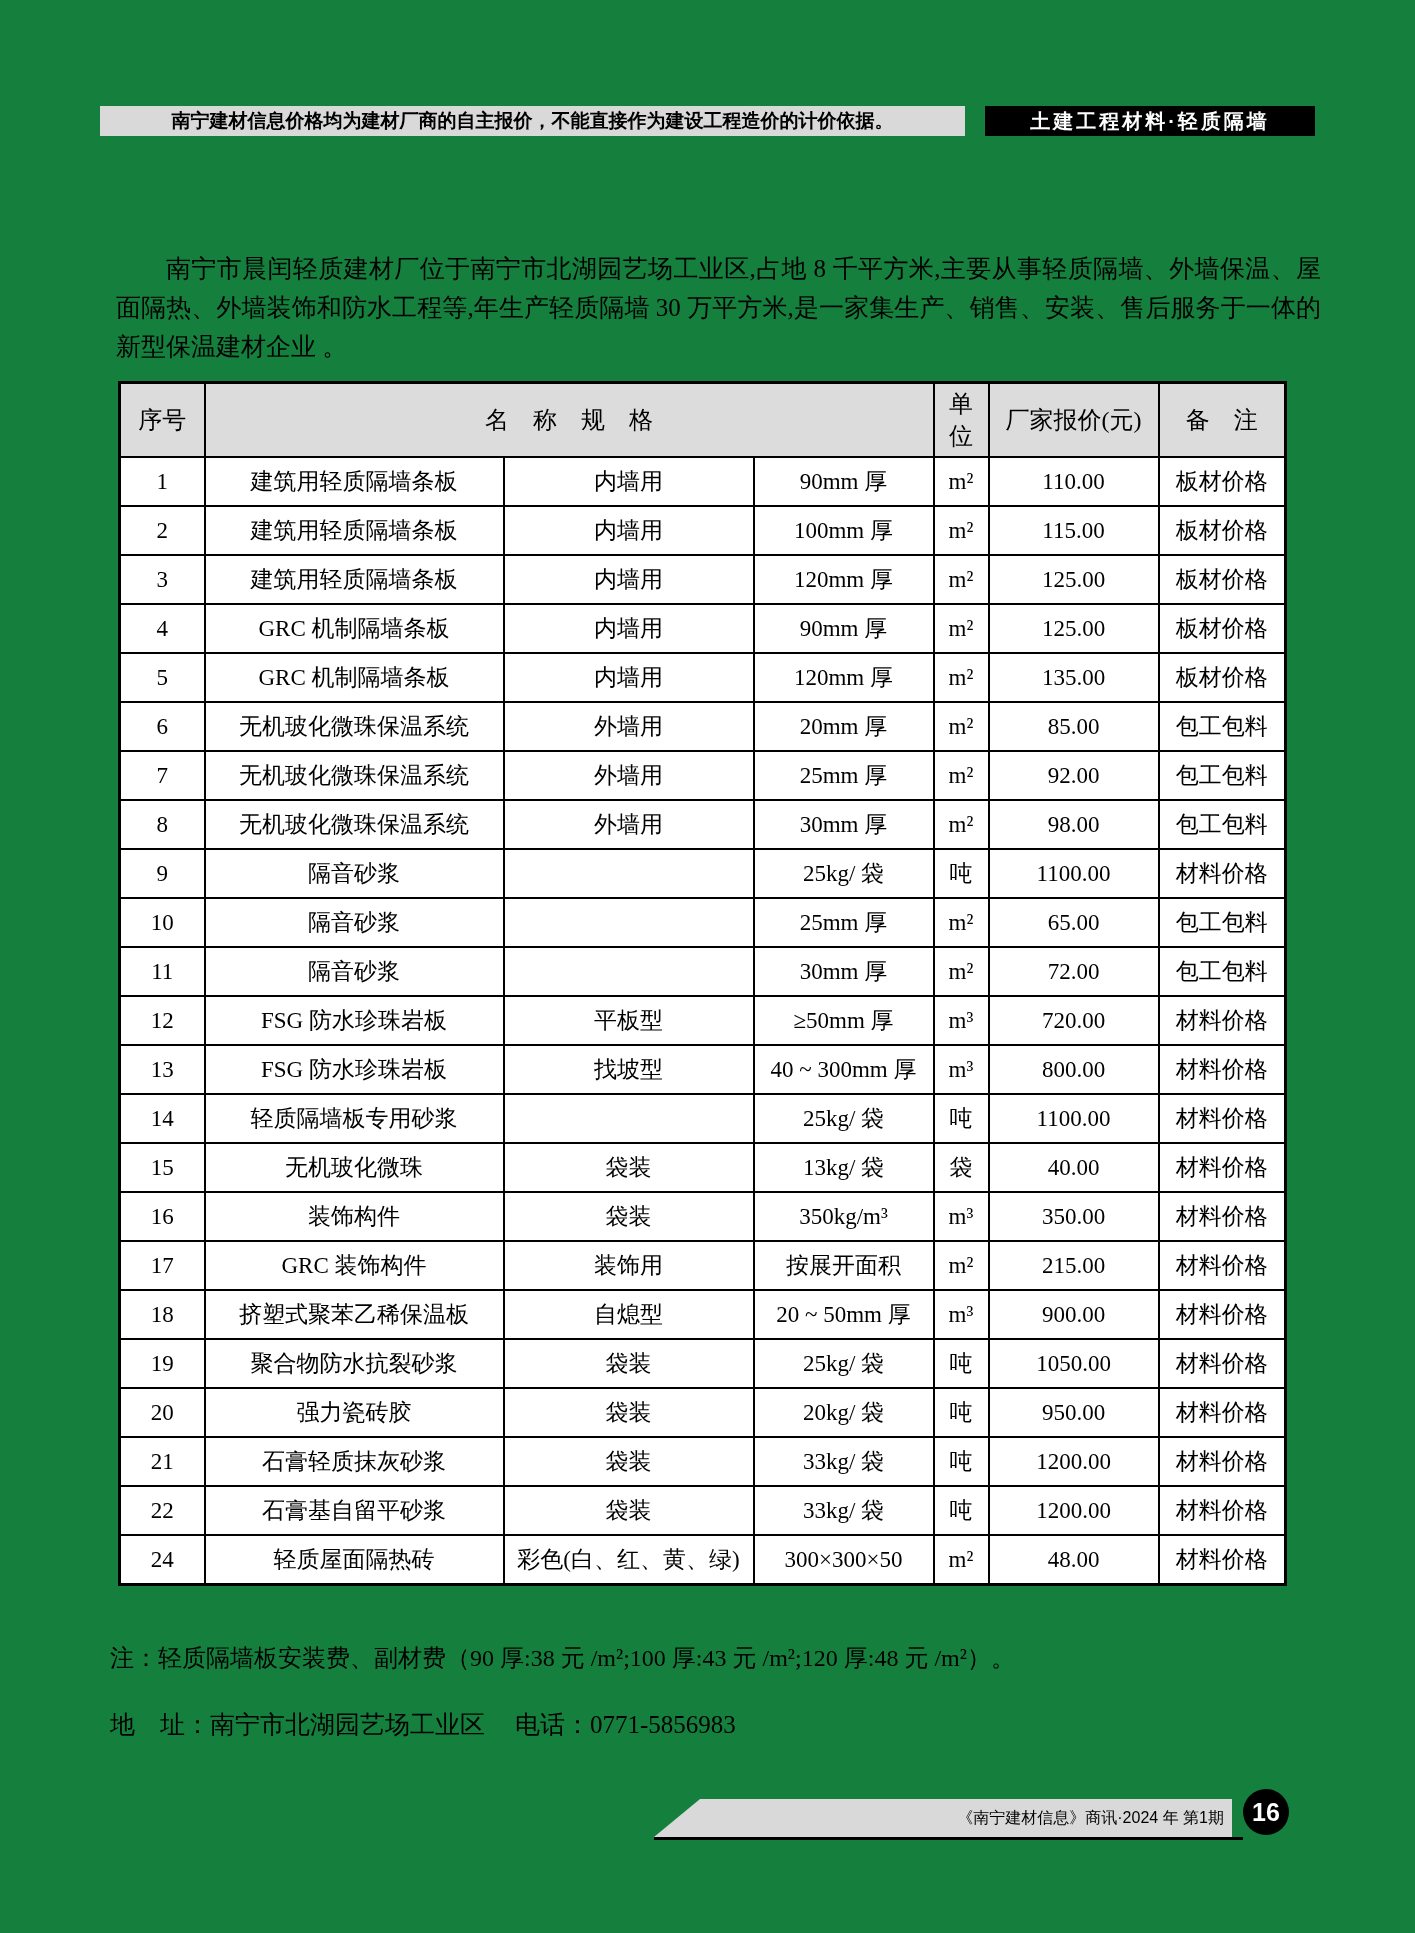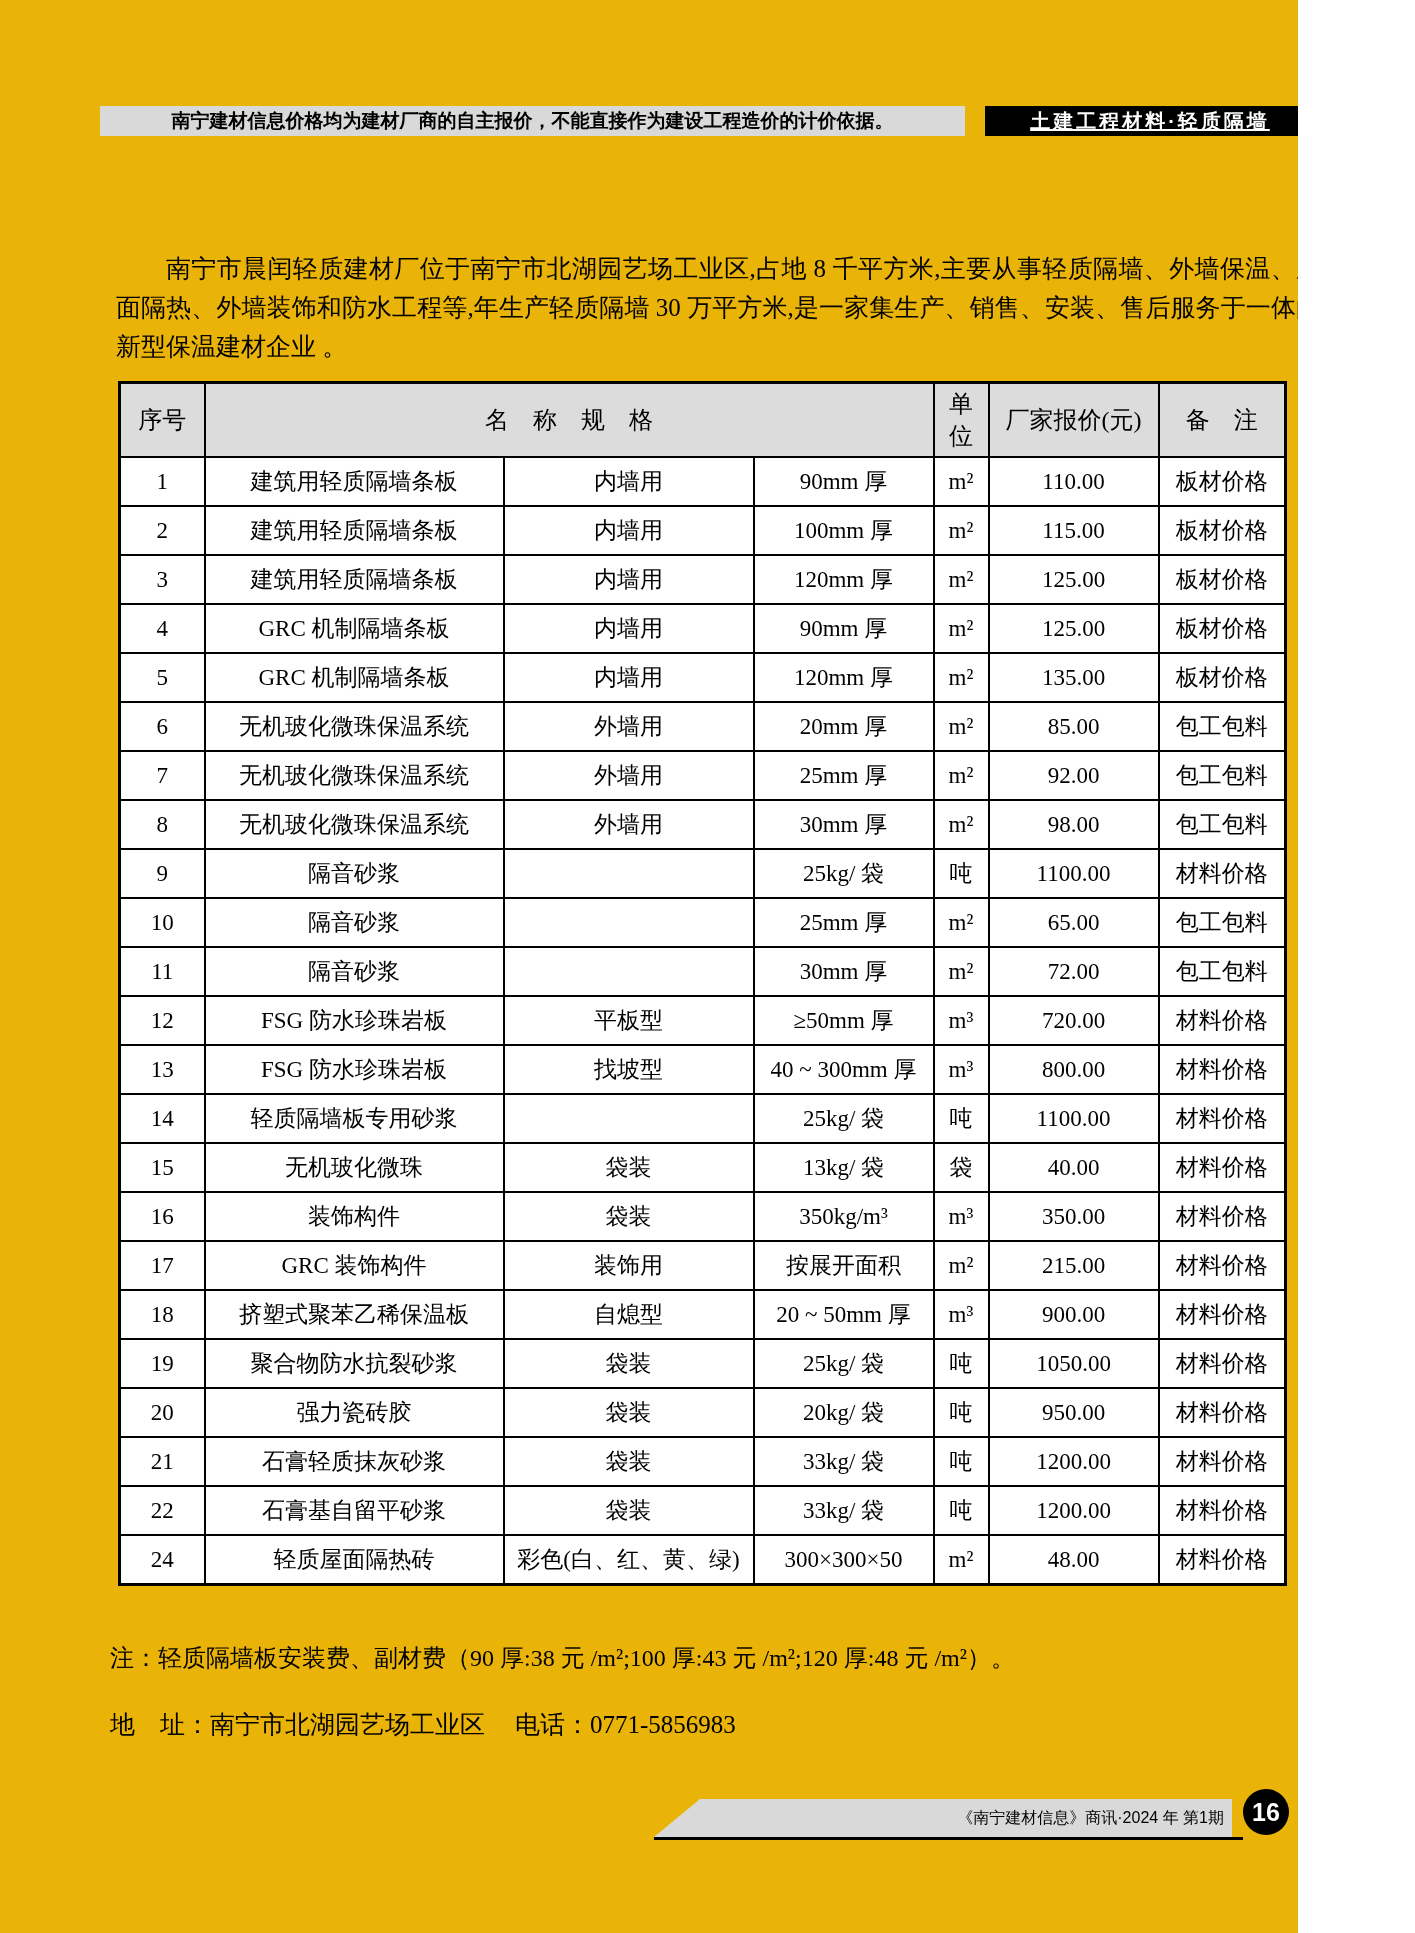--- a/index.html
+++ b/index.html
@@ -1,30 +1,30 @@
 <!DOCTYPE html>
 <html><head>
 <meta charset="utf-8">
 <style>
   html,body { margin:0; padding:0; background:#ffffff; }
   .page {
-    position:relative; width:1298px; height:1933px; background:#eab308;
+    position:relative; width:1415px; height:1933px; background:#15803d;
     color:#000; font-family:"Liberation Serif","DejaVu Serif",serif;
     overflow:hidden;
   }
 
   
   .topbar { position:absolute; top:106px; left:100px; width:1215px; height:30px; display:flex; gap:20px; }
   .disclaimer {
     flex:1; background:#d9d9d9; display:flex; align-items:center; justify-content:center;
     font-family:"Liberation Sans","DejaVu Sans",sans-serif; font-weight:bold; font-size:19px;
   }
   .category {
     width:330px; background:#000; color:#fff; display:flex; align-items:center; justify-content:center;
-    font-family:"Liberation Sans","DejaVu Sans",sans-serif; font-weight:bold; font-size:20px; letter-spacing:3px;text-decoration:underline;
+    font-family:"Liberation Sans","DejaVu Sans",sans-serif; font-weight:bold; font-size:20px; letter-spacing:3px;
   }
 
   .title { position:absolute; top:180px; left:0; width:100%; margin:0; text-align:center;
     font-size:34px; font-weight:bold; letter-spacing:2px; }
 
   .intro { position:absolute; top:243px; left:110px; width:1205px; margin:6px;
     font-size:25px; line-height:39px; text-indent:2em; text-align:justify; }
 
   
   .price-table {

